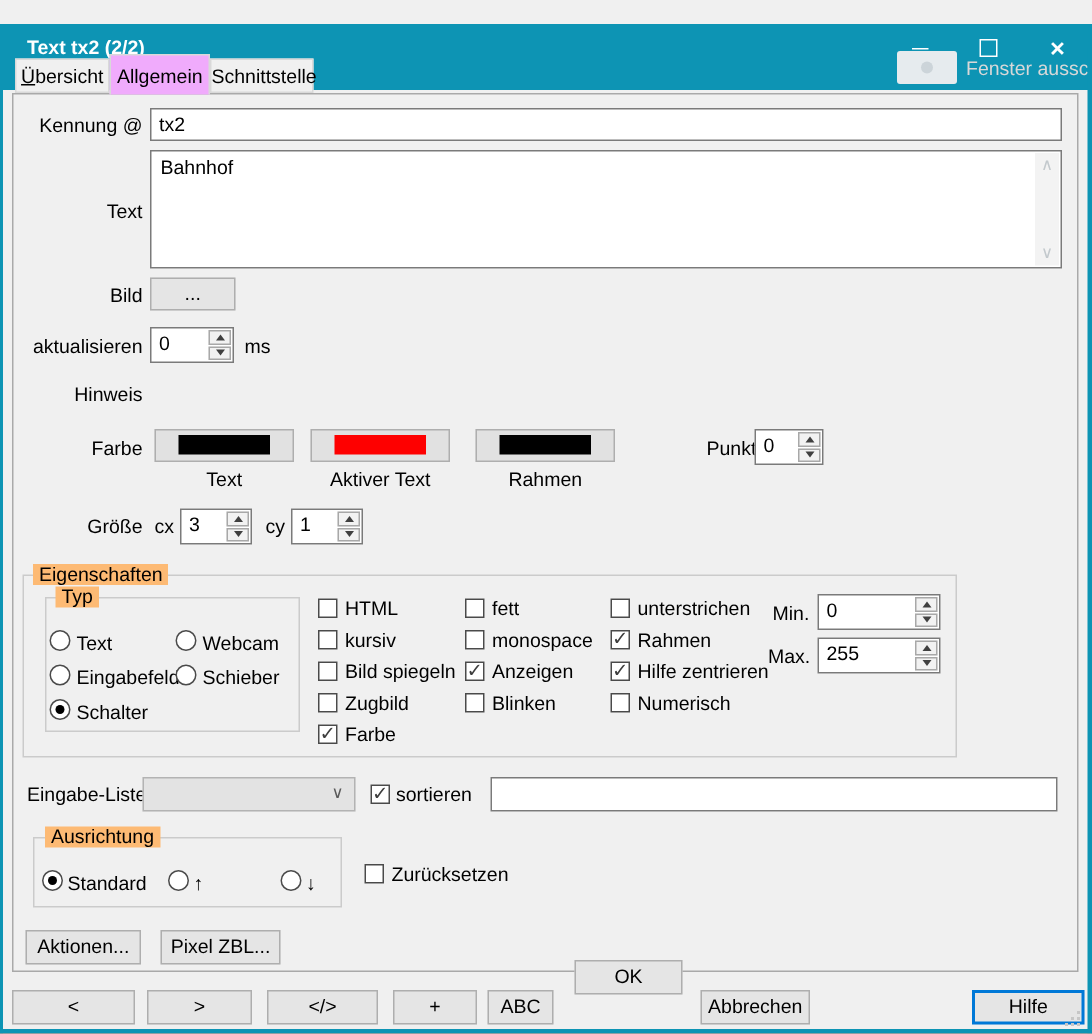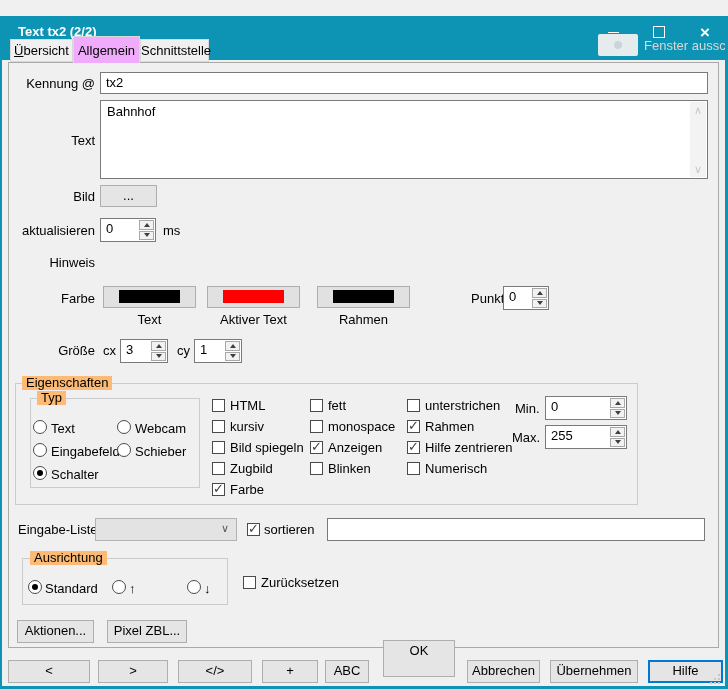--- a/index.html
+++ b/index.html
@@ -289,20 +289,19 @@
   <div class="abs label" style="left:261px;top:575px;">Zurücksetzen</div>
 
   <div class="abs btn" style="left:17px;top:620px;width:77px;height:23px;">Aktionen...</div>
   <div class="abs btn" style="left:107px;top:620px;width:80px;height:23px;">Pixel ZBL...</div>
 
   <div class="abs btn" style="left:8px;top:660px;width:82px;height:23px;">&lt;</div>
   <div class="abs btn" style="left:98px;top:660px;width:70px;height:23px;">&gt;</div>
   <div class="abs btn" style="left:178px;top:660px;width:74px;height:23px;">&lt;/&gt;</div>
   <div class="abs btn" style="left:262px;top:660px;width:56px;height:23px;">+</div>
   <div class="abs btn" style="left:325px;top:660px;width:44px;height:23px;">ABC</div>
-  <div class="abs btn" style="left:383px;top:640px;width:72px;height:37px;">OK</div>
+  <div class="abs btn" style="left:383px;top:640px;width:72px;height:23px;">OK</div>
   <div class="abs btn" style="left:467px;top:660px;width:73px;height:23px;">Abbrechen</div>
-  <div class="abs btn" style="left:550px;top:660px;width:88px;height:23px;">Übernehmen</div>
   <div class="abs btn focused" style="left: 648px; top: 660px; width: 75px; height: 23px; border-color: rgb(0, 120, 215);">Hilfe</div>
 
   <div class="abs grip" style="left:714px;top:678px;"></div>
 
 </div>
 
 </body></html>

